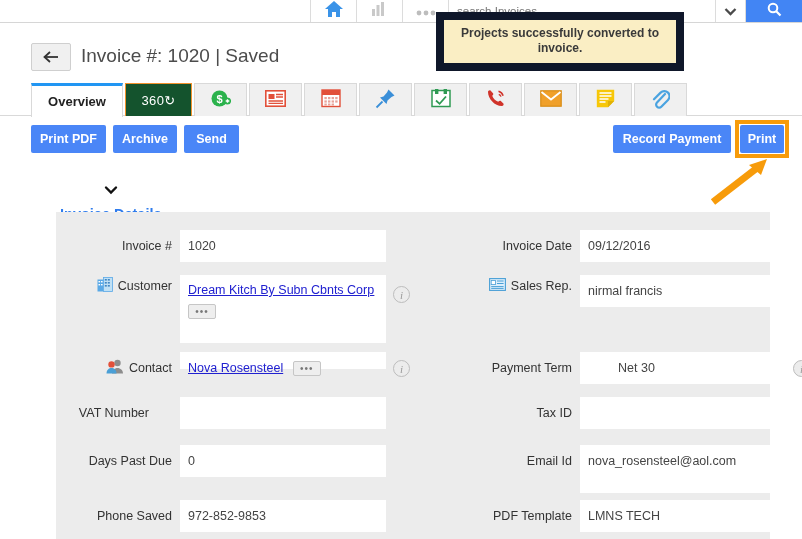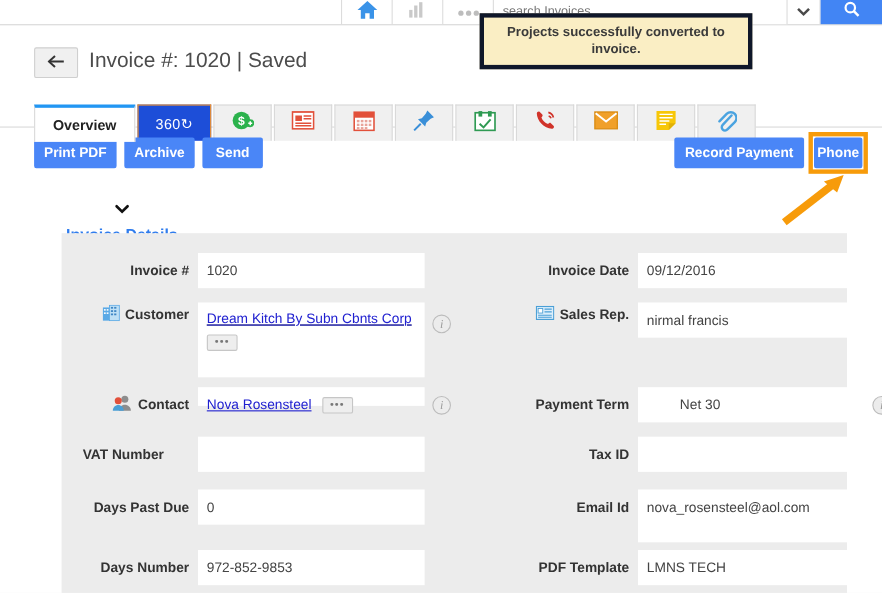--- a/index.html
+++ b/index.html
@@ -43,55 +43,55 @@
     border-right:1px solid #dcdcdc;box-sizing:border-box;
   }
   #tb-searchbtn{
     position:absolute;left:746px;top:0;width:56px;height:22px;
     background:#4285f4;display:flex;align-items:center;justify-content:center;
   }
 
   
   #notify{
     position:absolute;left:436px;top:12px;width:248px;
-    background:#faeec4;border:4px solid #0f172a;
+    background:#faeec4;border:8px solid #0f172a;
     text-align:center;font-weight:bold;font-size:12px;color:#3a3a3a;
     padding:6px 4px 7px 4px;line-height:15px;
     box-sizing:border-box;z-index:40;
   }
 
   
   #backbtn{
     position:absolute;left:31px;top:43px;width:38px;height:26px;
     background:#f0f0f0;border:1px solid #cfcfcf;border-radius:2px;
     display:flex;align-items:center;justify-content:center;
     font-size:15px;color:#333;cursor:pointer;
   }
   #pagetitle{
     position:absolute;left:81px;top:43px;height:26px;
     display:flex;align-items:center;
     font-size:19px;color:#4c4c4c;white-space:nowrap;
   }
 
   
-  #tabs{position:absolute;left:31px;top:83px;height:33px;margin-top:12px;}
+  #tabs{position:absolute;left:31px;top:83px;height:33px;}
   #tabstrip{position:absolute;left:0;top:115px;width:802px;height:1px;background:#d9d9d9;}
   .tab{
     float:left;height:33px;width:53px;margin-right:2px;
     background:#f0f0f0;border:1px solid #d9d9d9;border-bottom:none;
     box-sizing:border-box;
     display:flex;align-items:center;justify-content:center;
     cursor:pointer;position:relative;
   }
   .tab.active{
     width:92px;background:#ffffff;border-top:3px solid #2196f3;
     font-weight:bold;font-size:13px;color:#222;height:34px;z-index:3;
   }
   .tab.tab360{
-    width:67px;background:#1d4ed8;color:#fff;border-color:#f2922c;
+    width:67px;background:#14532d;color:#fff;border-color:#f2922c;
     font-size:13px;letter-spacing:.4px;
   }
 
   
   .btn{
     position:absolute;height:28px;background:#4a86f7;color:#fff;
     font-size:12.5px;font-weight:bold;border-radius:2px;
     display:flex;align-items:center;justify-content:center;
     cursor:pointer;box-sizing:border-box;
   }
@@ -124,21 +124,21 @@
     background:#ececec;
   }
   .frow{position:absolute;left:0;width:714px;}
   .fcol{position:absolute;top:0;}
   .fcol.left{left:0;width:360px;}
   .fcol.right{left:360px;width:354px;}
 
   .flabel{
     position:absolute;right:0;top:0;height:32px;
     display:flex;align-items:center;justify-content:flex-end;gap:5px;
-    font-size:12.5px;font-weight:bold;color:#333;
+    font-size:12.5px;font-weight:normal;color:#333;
     white-space:nowrap;padding-right:8px;box-sizing:border-box;
   }
   .fval{
     position:absolute;background:#ffffff;box-sizing:border-box;
     font-size:12.5px;color:#444;padding:8px 0 0 8px;
     line-height:17px;
   }
   .fval a{color:#2020d0;text-decoration:underline;}
   .info{
     position:absolute;width:17px;height:17px;border-radius:50%;
@@ -326,21 +326,21 @@
         <path d="M14 6 L6 14.5 a3 3 0 0 0 4.3 4.2 L17 12 a5.2 5.2 0 0 0 -7.4 -7.4 L3 11.3" stroke="#4aa3e0" stroke-width="2.2" fill="none" stroke-linecap="round"></path>
       </svg>
     </span>
   </div>
 </div>
 
 <div class="btn" id="btn-print">Print PDF</div>
 <div class="btn" id="btn-archive">Archive</div>
 <div class="btn" id="btn-send">Send</div>
 <div class="btn" id="btn-record">Record Payment</div>
-<div class="btn" id="btn-void">Phone</div>
+<div class="btn" id="btn-void">Print</div>
 <div id="void-highlight"></div>
 <div id="arrow">
   <svg width="70" height="48" viewBox="0 0 70 48">
     <line x1="8" y1="44" x2="52" y2="10" stroke="#f79b0a" stroke-width="7"></line>
     <path d="M62 1 L44 7 L56 17 Z" fill="#f79b0a"></path>
   </svg>
 </div>
 
 <div id="section-head">
   <span class="chev">
@@ -455,21 +455,21 @@
       <div class="fval" style="left:124px;top:0;width:206px;height:32px;">0</div>
     </div>
     <div class="fcol right">
       <div class="flabel" style="width:164px;left:0;">Email Id</div>
       <div class="fval" style="left:164px;top:0;width:206px;height:48px;word-break:break-all;">nova_rosensteel@aol.com</div>
     </div>
   </div>
 
   <div class="frow" style="top:288px;height:32px;">
     <div class="fcol left">
-      <div class="flabel" style="width:124px;left:0;">Days Number</div>
+      <div class="flabel" style="width:124px;left:0;">Phone Saved</div>
       <div class="fval" style="left:124px;top:0;width:206px;height:32px;">972-852-9853</div>
     </div>
     <div class="fcol right">
       <div class="flabel" style="width:164px;left:0;">PDF Template</div>
       <div class="fval" style="left:164px;top:0;width:206px;height:32px;">LMNS TECH</div>
     </div>
   </div>
 
 </div>
 

